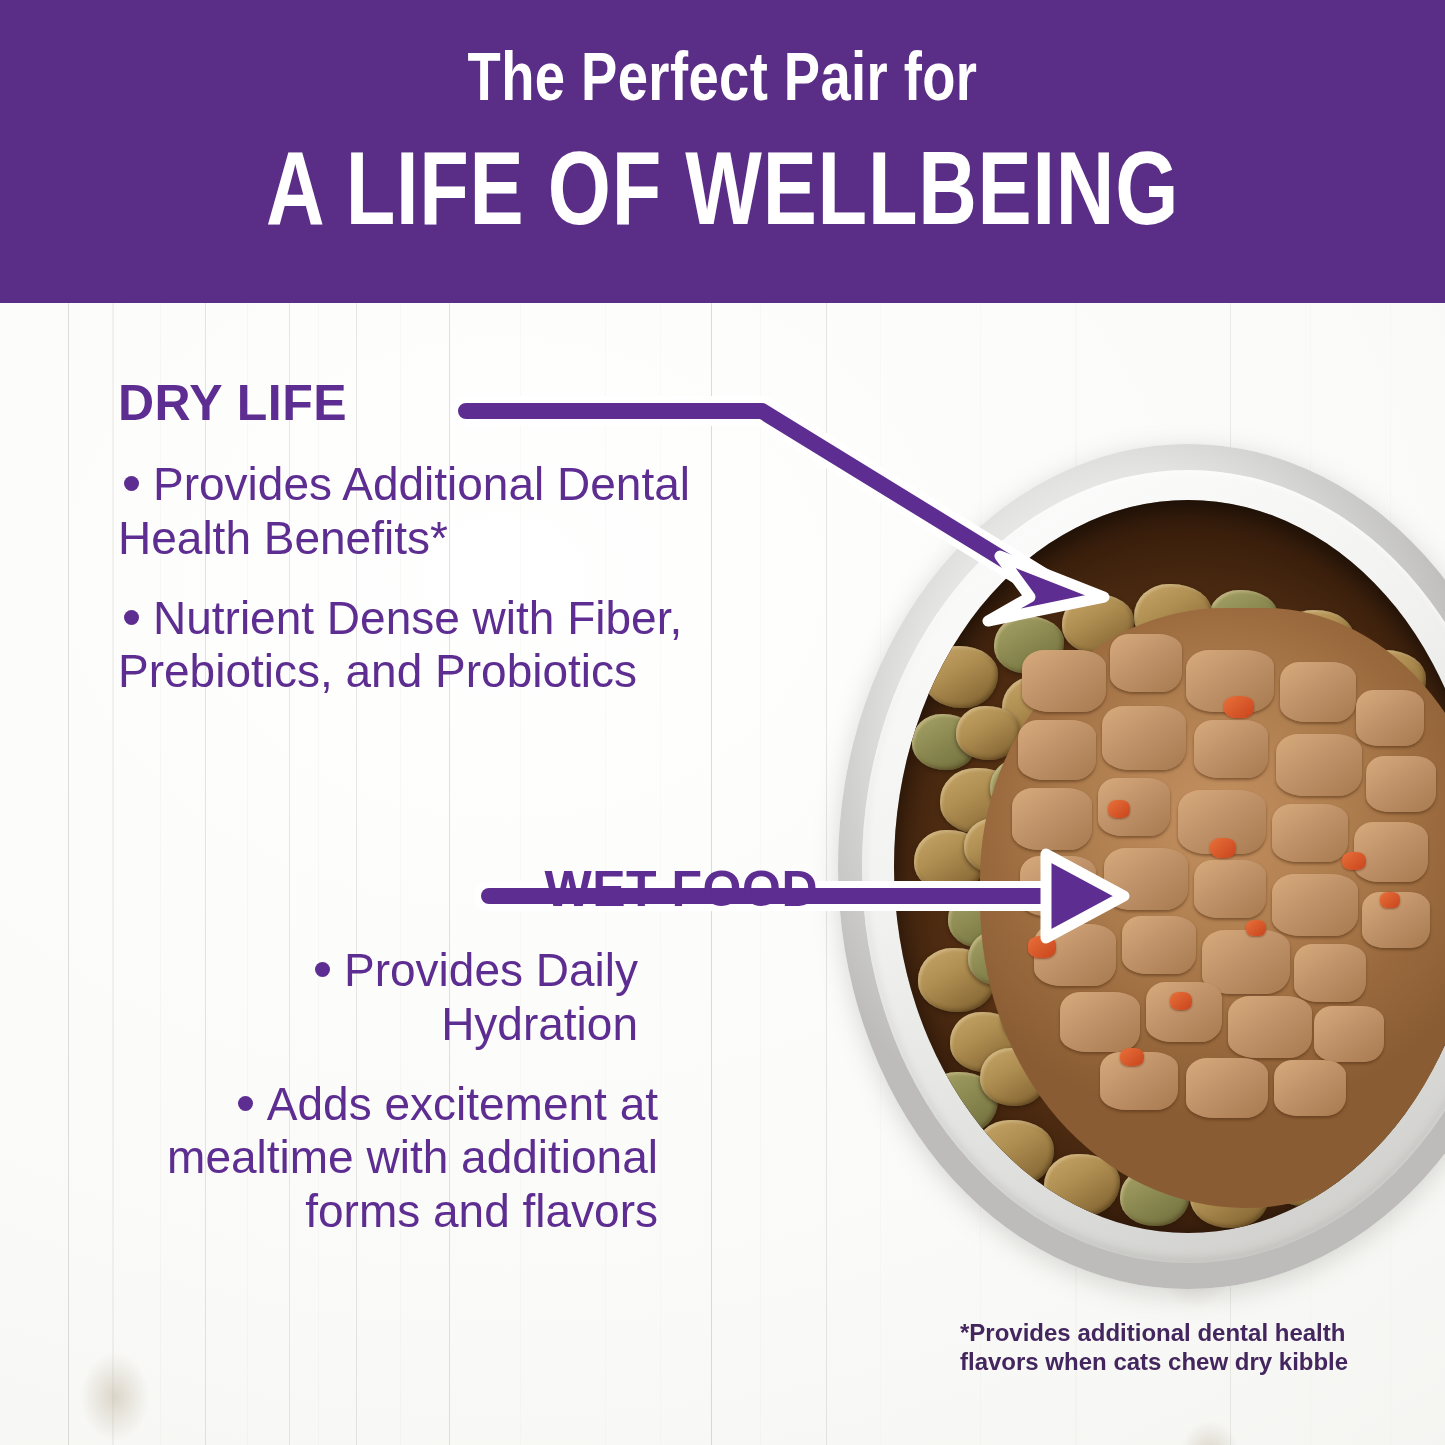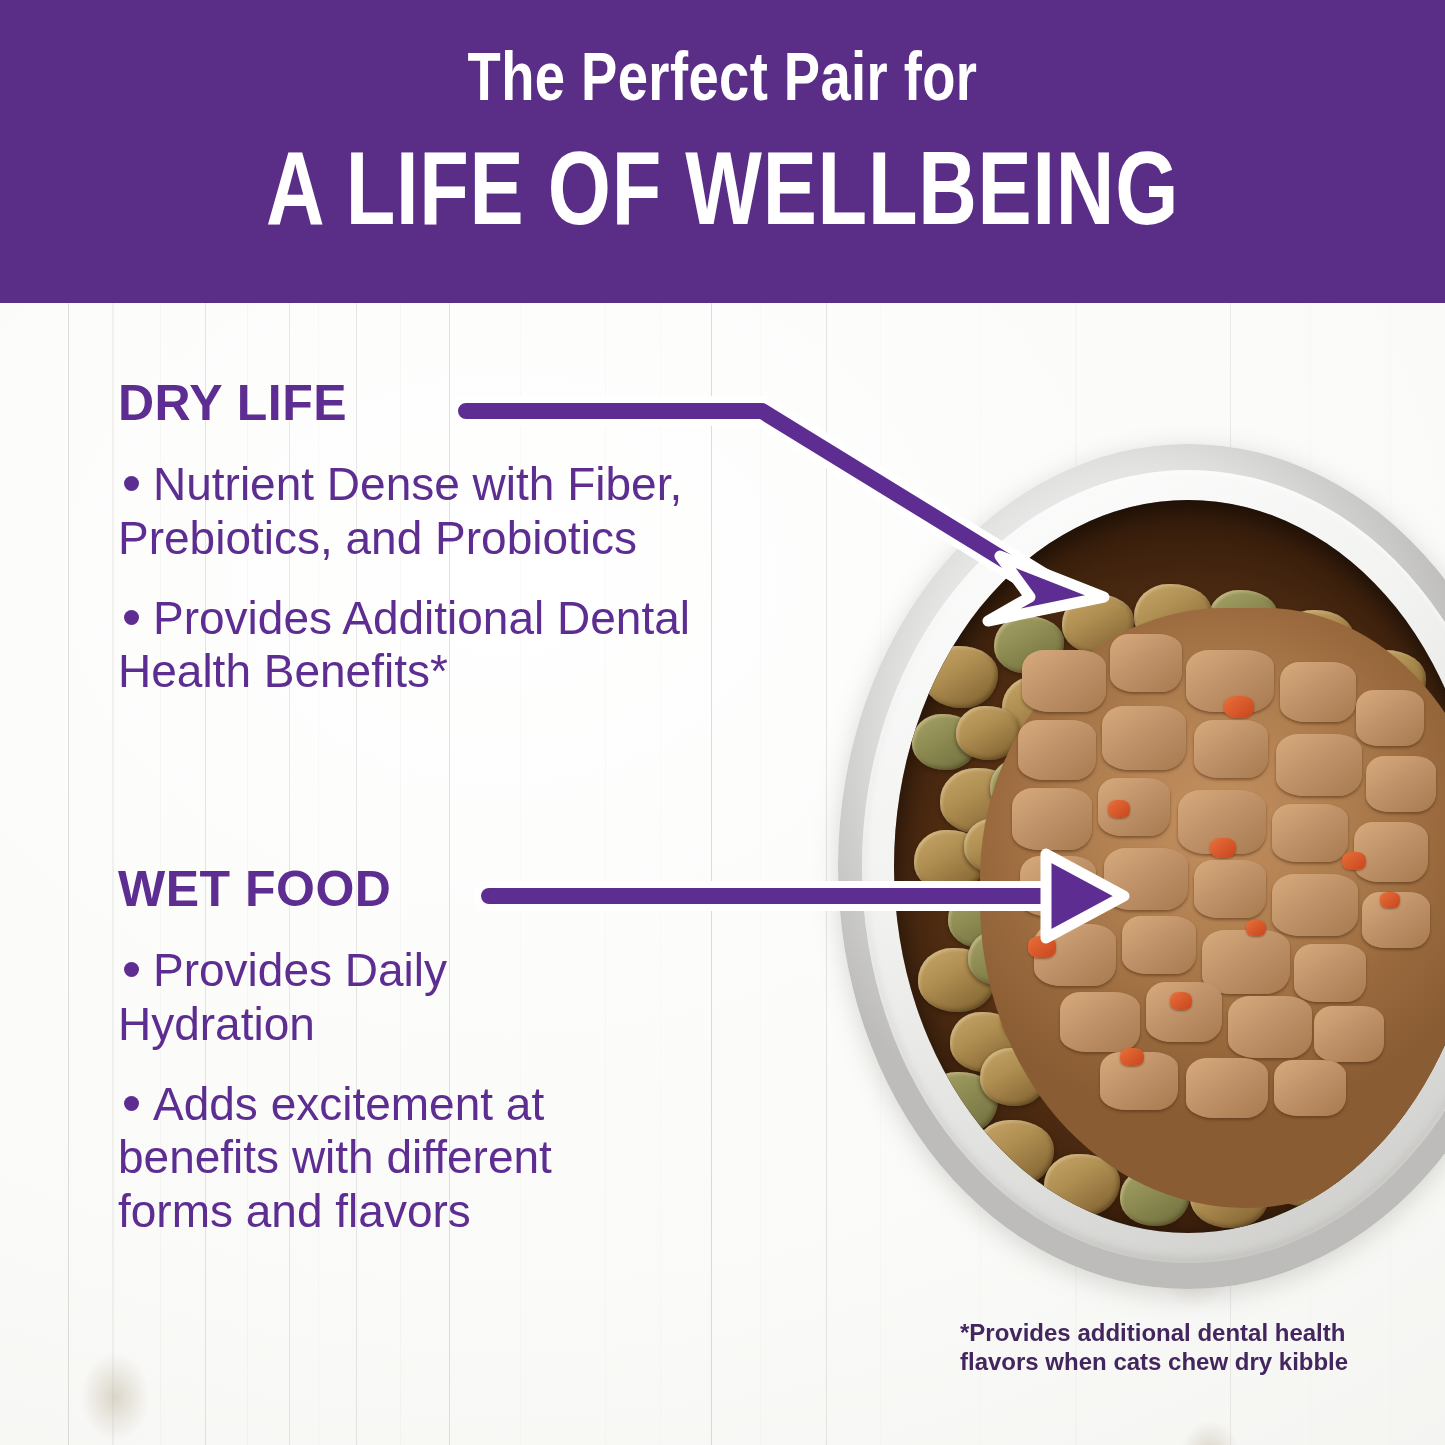--- a/index.html
+++ b/index.html
@@ -321,35 +321,35 @@
       <path d="M 489 896 L 1072 896" fill="none" stroke="#ffffff" stroke-width="30" stroke-linecap="round" stroke-linejoin="round"></path>
       <path d="M 489 896 L 1072 896" fill="none" stroke="#5e2d91" stroke-width="16" stroke-linecap="round" stroke-linejoin="round"></path>
       <polygon points="1124,896 1046,854 1046,938" fill="#5e2d91" stroke="#ffffff" stroke-width="11" stroke-linejoin="round"></polygon>
     </g>
   </svg>
 
   <div class="col" style="top:378px;">
     <div class="sec-head">DRY LIFE</div>
     <div class="bullets">
       <div class="bullet">
-        <span class="dot"></span><span>Nutrient Dense with Fiber, Prebiotics, and Probiotics</span>
+        <span class="dot"></span><span>Provides Additional Dental Health Benefits*</span>
       </div>
       <div class="bullet">
-        <span class="dot"></span><span>Provides Additional Dental Health Benefits*</span>
+        <span class="dot"></span><span>Nutrient Dense with Fiber, Prebiotics, and Probiotics</span>
       </div>
     </div>
   </div>
 
-  <div class="col" style="top:864px;">
+  <div class="col" style="top:864px;text-align:right;">
     <div class="sec-head">WET FOOD</div>
     <div class="bullets">
       <div class="bullet" style="max-width:520px;">
         <span class="dot"></span><span>Provides Daily Hydration</span>
       </div>
       <div class="bullet" style="max-width:540px;">
-        <span class="dot"></span><span>Adds excitement at benefits with different forms and flavors</span>
+        <span class="dot"></span><span>Adds excitement at mealtime with additional forms and flavors</span>
       </div>
     </div>
   </div>
 
   <div class="footnote">*Provides additional dental health flavors when cats chew dry kibble</div>
 
 </div>
 
 </body></html>

